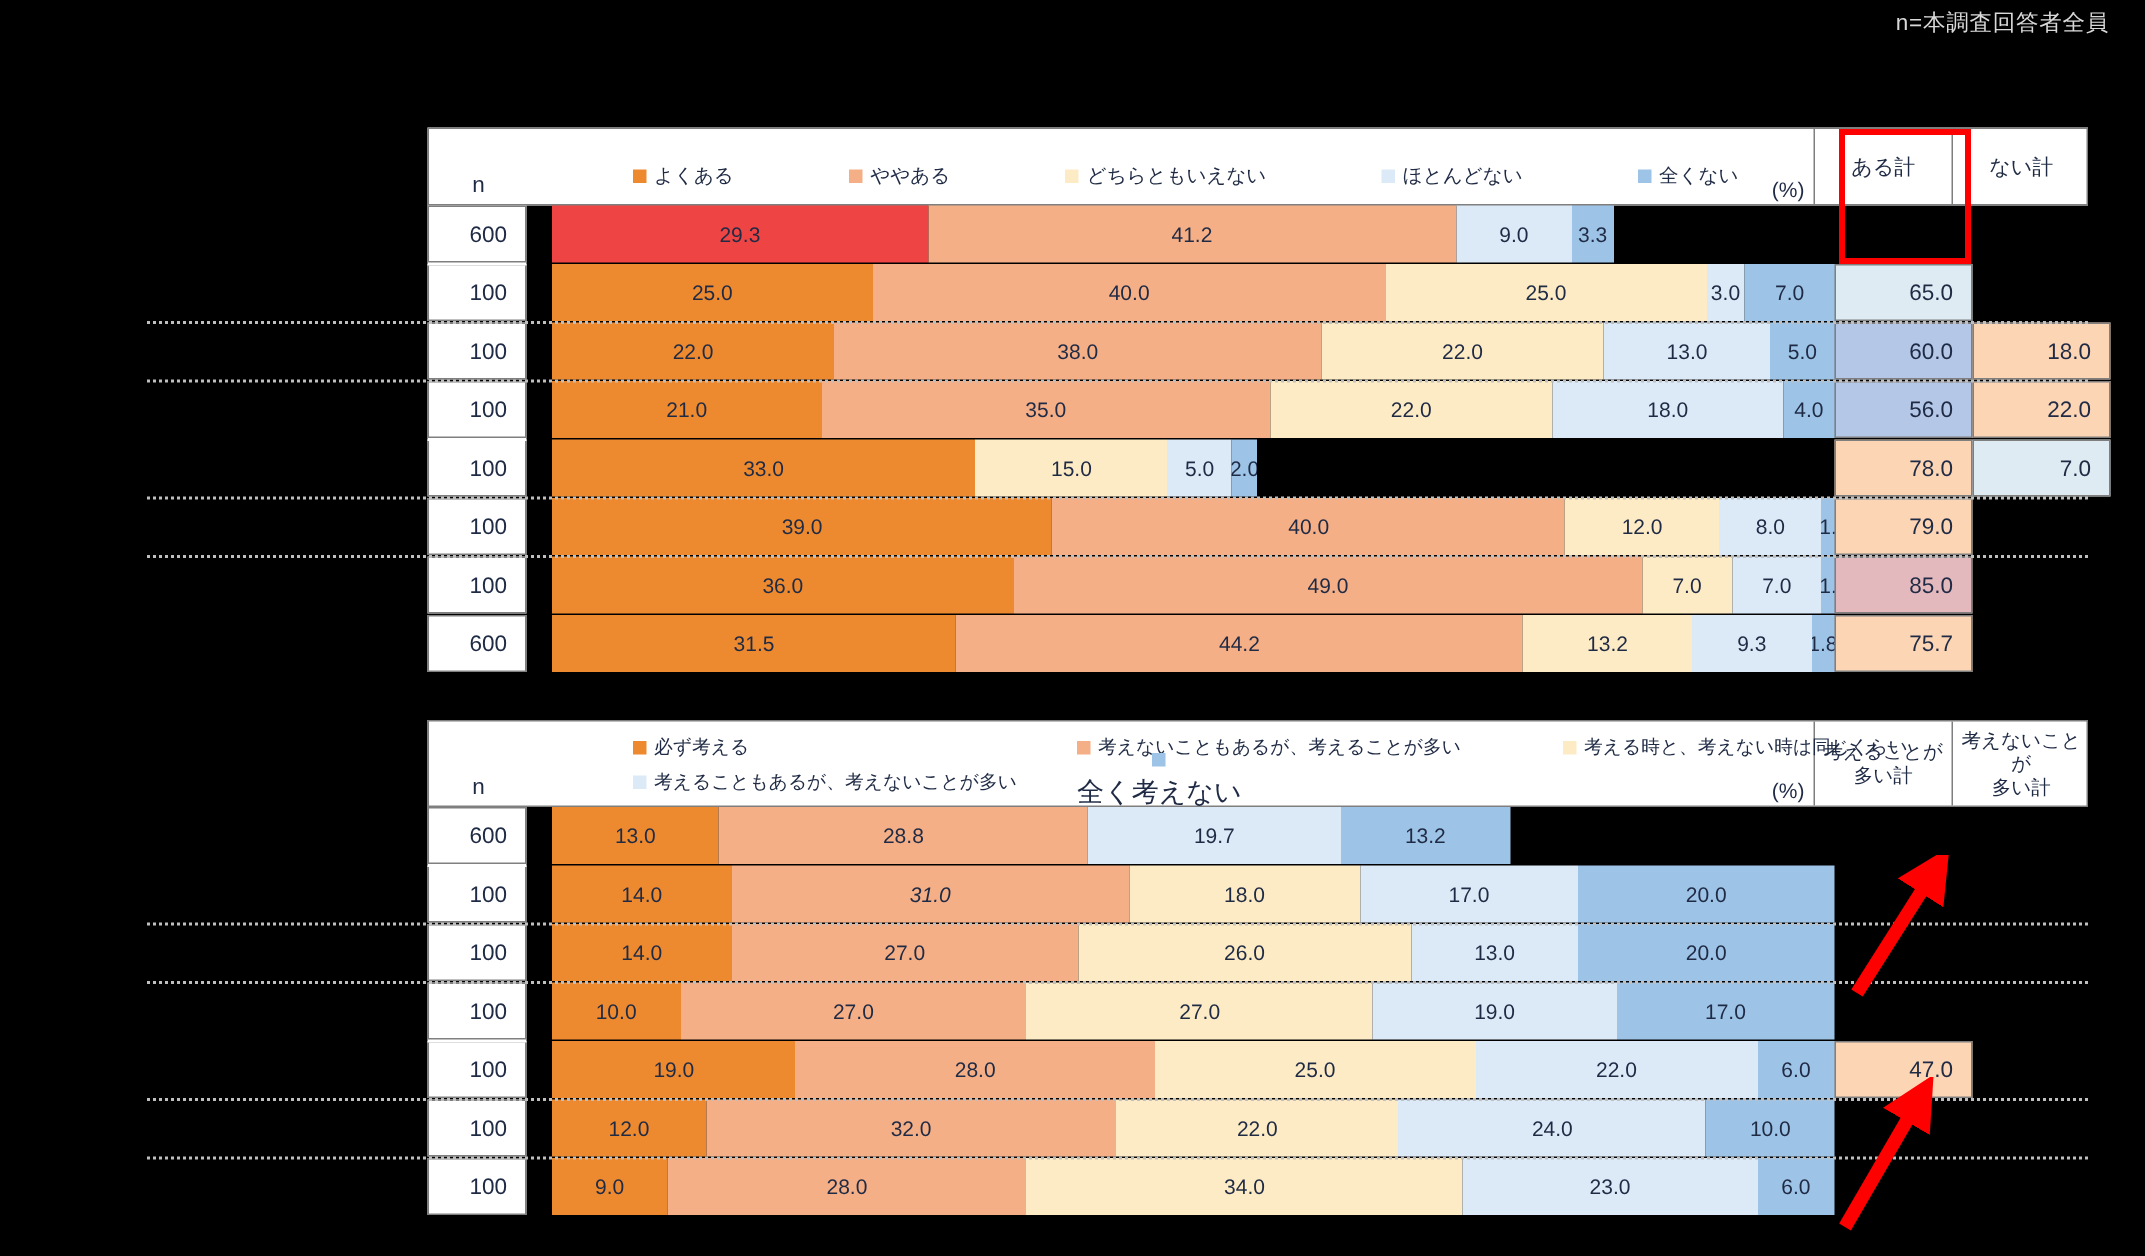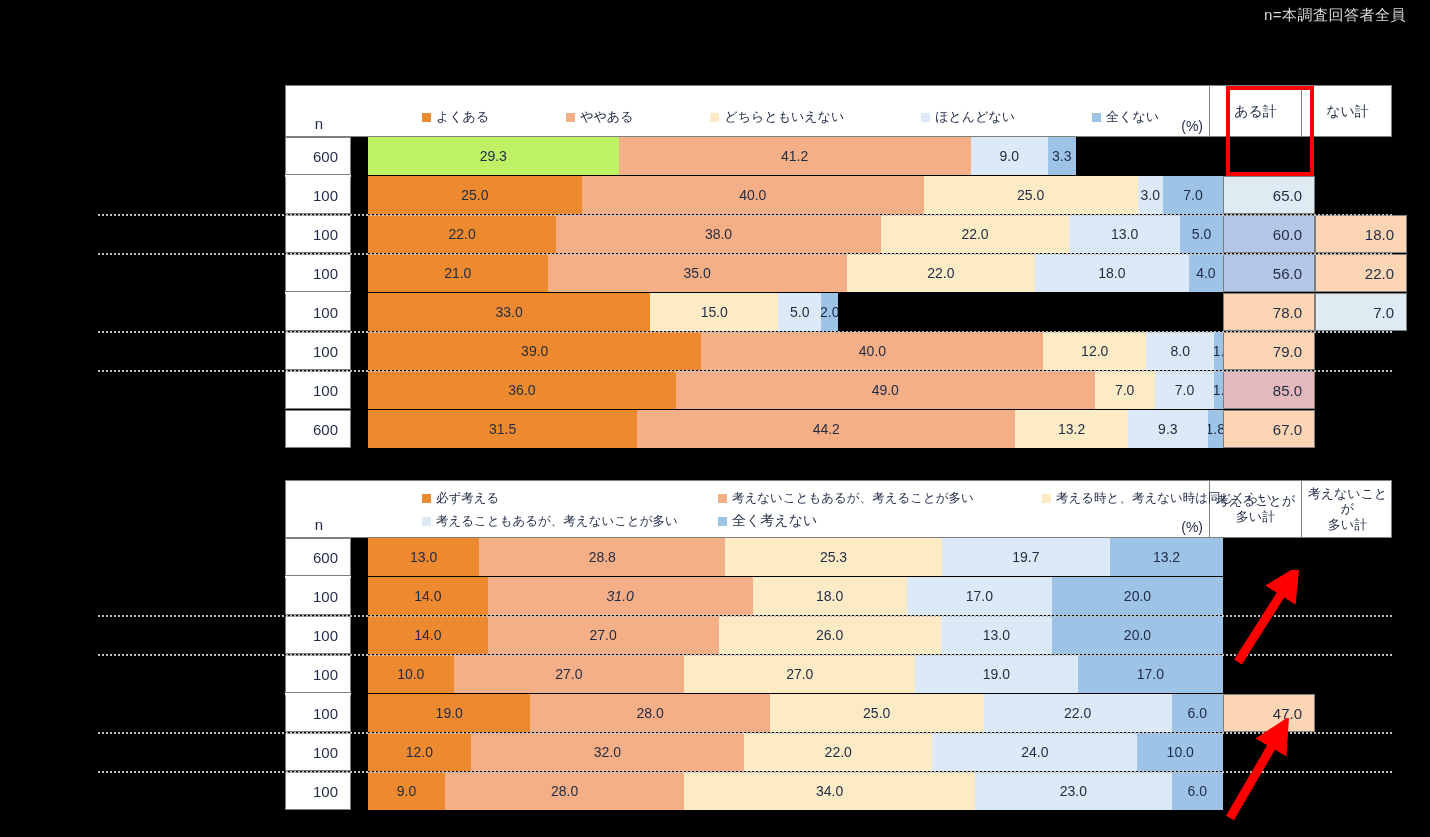--- a/index.html
+++ b/index.html
@@ -126,21 +126,21 @@
           <div>ある計</div>
         </div>
         <div class="hdr-sum" style="width: 92px; flex: 0 0 92px; flex-direction: column;">
           <div>ない計</div>
         </div>
       </div>
       <div class="row" style="top: 52px; width: 1107px; height: 38px;">
         <div class="cell-n" style="width: 66px; flex: 0 0 66px;">600</div>
         <div style="width: 17px; flex: 0 0 17px;"></div>
         <div class="bars" style="width: 855px; flex: 0 0 855px;">
-          <div class="seg" style="width: 250.515px; background: #bef264;">29.3</div>
+          <div class="seg" style="width: 250.515px; background: #ef4444;">29.3</div>
           <div class="seg" style="width: 352.26px; background: rgb(245, 175, 135);">41.2</div>
           <div class="seg" style="width: 76.95px; background: rgb(220, 233, 247);">9.0</div>
           <div class="seg" style="width: 28.215px; background: rgb(157, 195, 230);">3.3</div>
         </div>
         <div class="cell-sum empty" style="width: 92px; flex: 0 0 92px; background: transparent; border: none;"></div>
         <div class="cell-sum empty" style="width: 92px; flex: 0 0 92px; background: transparent; border: none;"></div>
       </div>
       <div class="row" style="top: 91px; width: 1107px; height: 38px;">
         <div class="cell-n" style="width: 66px; flex: 0 0 66px;">100</div>
         <div style="width: 17px; flex: 0 0 17px;"></div>
@@ -221,21 +221,21 @@
       <div class="row" style="top: 325px; width: 1107px; height: 38px;">
         <div class="cell-n" style="width: 66px; flex: 0 0 66px;">600</div>
         <div style="width: 17px; flex: 0 0 17px;"></div>
         <div class="bars" style="width: 855px; flex: 0 0 855px;">
           <div class="seg" style="width: 269.325px; background: rgb(237, 138, 48);">31.5</div>
           <div class="seg" style="width: 377.91px; background: rgb(245, 175, 135);">44.2</div>
           <div class="seg" style="width: 112.86px; background: rgb(253, 235, 197);">13.2</div>
           <div class="seg" style="width: 79.515px; background: rgb(220, 233, 247);">9.3</div>
           <div class="seg" style="width: 15.39px; background: rgb(157, 195, 230);">1.8</div>
         </div>
-        <div class="cell-sum" style="width: 92px; flex: 0 0 92px; background: rgb(252, 213, 180);">67.0</div>
+        <div class="cell-sum" style="width: 92px; flex: 0 0 92px; background: rgb(252, 213, 180);">75.7</div>
         <div class="cell-sum empty" style="width: 92px; flex: 0 0 92px; background: transparent; border: none;"></div>
       </div>
     </div>
 
   <div class="chart" id="chart1" style="left: 285px; top: 480px; width: 1107px; height: 337px;">
       <div class="hdr" style="width: 1107px; height: 58px;">
         <div class="hdr-n" style="width: 66px; flex: 0 0 66px;">n</div>
         <div class="hdr-legend" style="position: relative; width: 857px; flex: 0 0 857px;">
           <div class="legend-row" style="left: 70px; top: 8px; right: 55px; height: 18px; position: absolute;">
             <div class="lg" style="font-size: 12.5px; position: absolute; left: 0px;">
@@ -249,21 +249,21 @@
             <div class="lg" style="font-size: 12.5px; position: absolute; left: 620px;">
               <span class="swatch" style="background: rgb(253, 235, 197);"></span>
               <span>考える時と、考えない時は同じくらい</span>
             </div>
           </div>
           <div class="legend-row" style="left: 70px; top: 31px; right: 55px; height: 18px; position: absolute;">
             <div class="lg" style="font-size: 12.5px; position: absolute; left: 0px;">
               <span class="swatch" style="background: rgb(220, 233, 247);"></span>
               <span>考えることもあるが、考えないことが多い</span>
             </div>
-            <div class="lg" style="font-size: 14px; position: absolute; left: 296px;">
+            <div class="lg" style="font-size: 18px; position: absolute; left: 296px; flex-direction: column;">
               <span class="swatch" style="background: rgb(157, 195, 230);"></span>
               <span>全く考えない</span>
             </div>
           </div>
           <div class="pct">(%)</div>
         </div>
         <div class="hdr-sum" style="width: 92px; flex: 0 0 92px; font-size: 13px; flex-direction: column;">
           <div>考えることが</div>
           <div>多い計</div>
         </div>
@@ -271,21 +271,20 @@
           <div>考えないことが</div>
           <div>多い計</div>
         </div>
       </div>
       <div class="row" style="top: 58px; width: 1107px; height: 38px;">
         <div class="cell-n" style="width: 66px; flex: 0 0 66px;">600</div>
         <div style="width: 17px; flex: 0 0 17px;"></div>
         <div class="bars" style="width: 855px; flex: 0 0 855px;">
           <div class="seg" style="width: 111.15px; background: rgb(237, 138, 48);">13.0</div>
           <div class="seg" style="width: 246.24px; background: rgb(245, 175, 135);">28.8</div>
-          <div class="seg" style="width: 216.315px; background: rgb(253, 235, 197);">25.3</div>
           <div class="seg" style="width: 168.435px; background: rgb(220, 233, 247);">19.7</div>
           <div class="seg" style="width: 112.86px; background: rgb(157, 195, 230);">13.2</div>
         </div>
         <div class="cell-sum empty" style="width: 92px; flex: 0 0 92px; background: transparent; border: none;"></div>
         <div class="cell-sum empty" style="width: 92px; flex: 0 0 92px; background: transparent; border: none;"></div>
       </div>
       <div class="row" style="top: 97px; width: 1107px; height: 38px;">
         <div class="cell-n" style="width: 66px; flex: 0 0 66px;">100</div>
         <div style="width: 17px; flex: 0 0 17px;"></div>
         <div class="bars" style="width: 855px; flex: 0 0 855px;">

